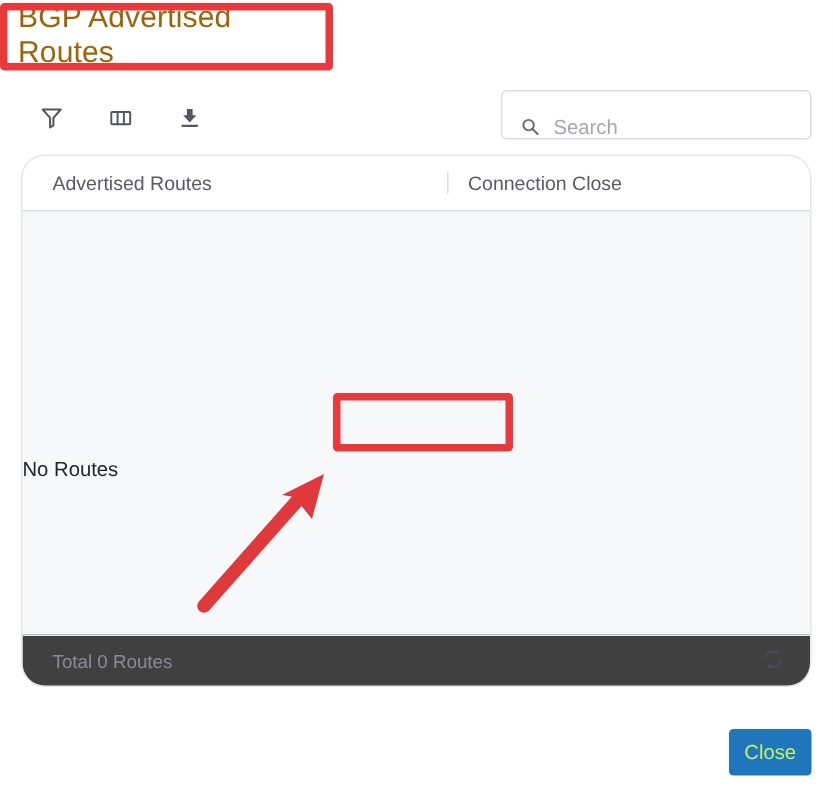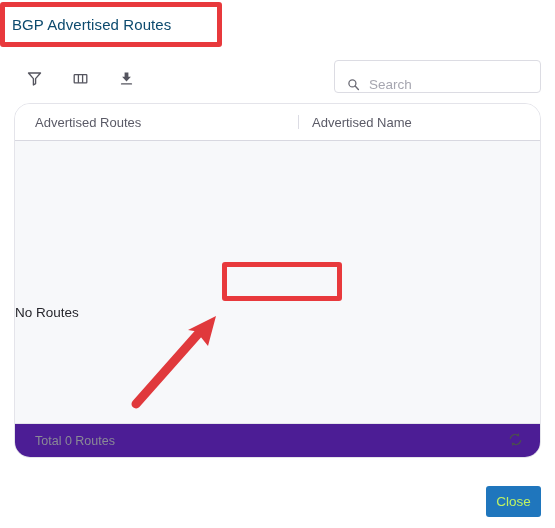--- a/index.html
+++ b/index.html
@@ -34,25 +34,24 @@
   #page-title {
     position: absolute;
     left: 0;
     top: 0;
     width: 100%;
     height: 100%;
     box-sizing: border-box;
     display: flex;
     align-items: center;
     padding-left: 10px;
-    font-size: 15px;
-    color: #0c4a6e;
+    font-size: 20px;
+    color: #a16207;
     letter-spacing: .1px;
     background: #ffffff;
-    text-align: center;
   }
 
   
   .anno-box {
     position: absolute;
     box-sizing: border-box;
     border: 5px solid #e8393c;
     border-radius: 3px;
     pointer-events: none;
   }
@@ -190,21 +189,21 @@
     justify-content: flex-start;
   }
   #empty-state-text {
     font-size: 13.5px;
     color: #26262c;
   }
 
   #table-footer {
     position: relative;
     height: 34px;
-    background: #4c1d95;
+    background: #404040;
     border-top: 1px solid #e4e4ea;
     display: flex;
     align-items: center;
     justify-content: space-between;
     padding: 0 12px 0 20px;
   }
   #total-routes-label {
     font-size: 12.5px;
     color: #8a8a96;
   }
@@ -299,21 +298,21 @@
       </span>
       <input id="search-input" type="text" placeholder="Search" style="">
     </div>
   </div>
 
   <div id="table-card">
 
     <div id="table-header">
       <span class="col-head" id="col-advertised-routes">Advertised Routes</span>
       <span id="col-divider"></span>
-      <span class="col-head" id="col-connection-name">Advertised Name</span>
+      <span class="col-head" id="col-connection-name">Connection Close</span>
     </div>
 
     <div id="table-body">
       <div id="empty-state">
         <span id="empty-state-text">No Routes</span>
       </div>
     </div>
 
     <div id="table-footer">
       <span id="total-routes-label">Total 0 Routes</span>

